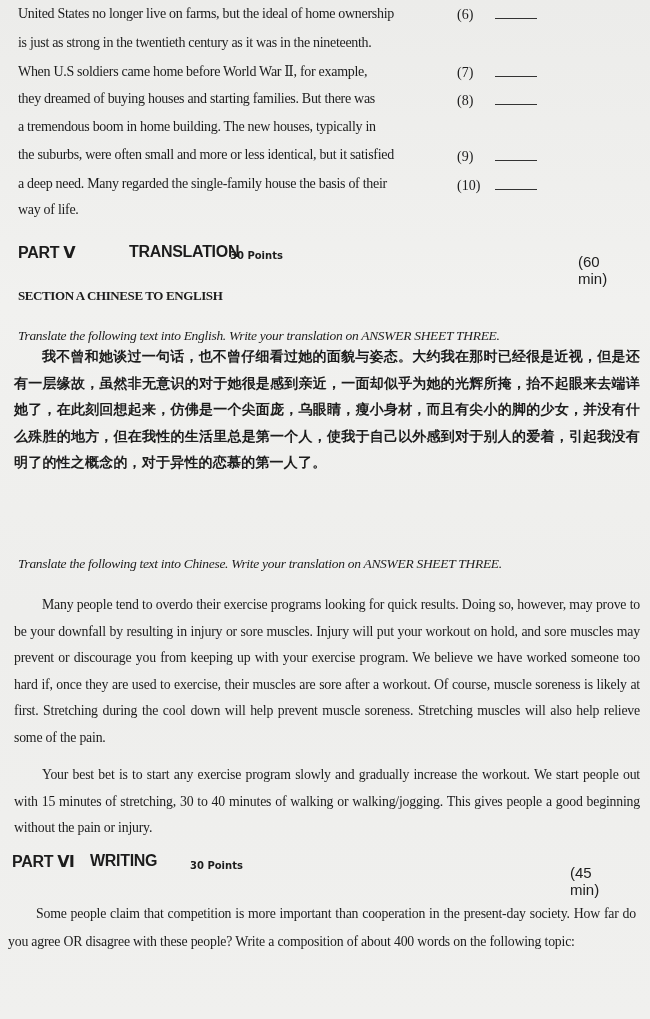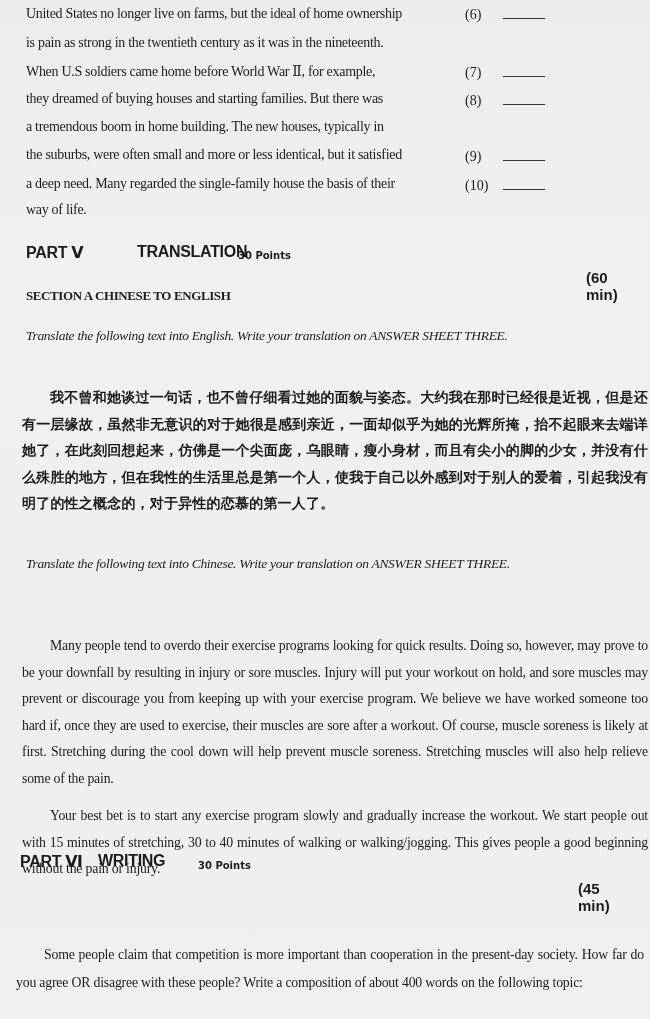--- a/index.html
+++ b/index.html
@@ -3,43 +3,43 @@
 <meta charset="utf-8">
 <style>
   html, body { margin:0; padding:0; }
   body {
     width:650px; height:1019px; overflow:hidden;
     background: linear-gradient(180deg,#ececea 0%,#f1f1ef 30%,#eeeeec 60%,#f0f0ee 100%);
     font-family: "Liberation Serif", "DejaVu Serif", serif;
     color:#1c1c1c;
     position:relative;
   }
-  .page { position:absolute; left:8px; top:0; width:606px; height:1019px; }
+  .page { position:absolute; left:0; top:0; width:606px; height:1019px; }
   .line { position:absolute; font-size:14px; white-space:nowrap; letter-spacing:-0.3px; }
   .blank { position:absolute; font-size:14px; white-space:nowrap; }
   .blank .num { display:inline-block; width:38px; }
   .blank .ul { display:inline-block; width:42px; border-bottom:1px solid #333; height:12px; vertical-align:baseline; }
   .part-head { position:absolute; font-family:"Liberation Sans","DejaVu Sans",sans-serif; font-weight:bold; font-size:16px; letter-spacing:-0.3px; }
   .points { position:absolute; font-family:"DejaVu Sans",sans-serif; font-size:10px; font-weight:bold; }
-  .time { position:absolute; font-family:"Liberation Sans","DejaVu Sans",sans-serif; font-weight:bold; font-size:15px;margin-top:16px; }
+  .time { position:absolute; font-family:"Liberation Sans","DejaVu Sans",sans-serif; font-weight:normal; font-size:15px; }
   .section-head { position:absolute; font-weight:bold; font-size:13px; letter-spacing:-0.4px; }
   .instr { position:absolute; font-style:italic; font-size:13.5px; white-space:nowrap; letter-spacing:-0.3px; }
   .para { position:absolute; font-size:13.8px; line-height:26.5px; text-align:justify; letter-spacing:-0.2px; }
   .para.cn { font-family:"DejaVu Sans",sans-serif; font-size:14px; line-height:26.5px; font-weight:bold; letter-spacing:0.2px; }
   .para.it { }
-  .indent { text-indent:28px;margin-top:41px; }
+  .indent { text-indent:28px; }
   .page-num { position:absolute; font-style:italic; font-size:18px; }
 </style>
 </head>
 <body>
 
 <div class="page">
 
   <div class="line" style="left:18px;top:6px;">United States no longer live on farms, but the ideal of home ownership</div>
-  <div class="line" style="left:18px;top:35px;">is pain as strong in the twentieth century as it was in the nineteenth.</div>
+  <div class="line" style="left:18px;top:35px;">is just as strong in the twentieth century as it was in the nineteenth.</div>
   <div class="line" style="left:18px;top:63px;">When U.S soldiers came home before World War Ⅱ, for example,</div>
   <div class="line" style="left:18px;top:91px;">they dreamed of buying houses and starting families. But there was</div>
   <div class="line" style="left:18px;top:119px;">a tremendous boom in home building. The new houses, typically in</div>
   <div class="line" style="left:18px;top:147px;">the suburbs, were often small and more or less identical, but it satisfied</div>
   <div class="line" style="left:18px;top:176px;">a deep need. Many regarded the single-family house the basis of their</div>
   <div class="line" style="left:18px;top:202px;">way of life.</div>
 
   <div class="blank" style="left:457px;top:6px;"><span class="num">(6)</span><span class="ul"></span></div>
   <div class="blank" style="left:457px;top:64px;"><span class="num">(7)</span><span class="ul"></span></div>
   <div class="blank" style="left:457px;top:92px;"><span class="num">(8)</span><span class="ul"></span></div>

